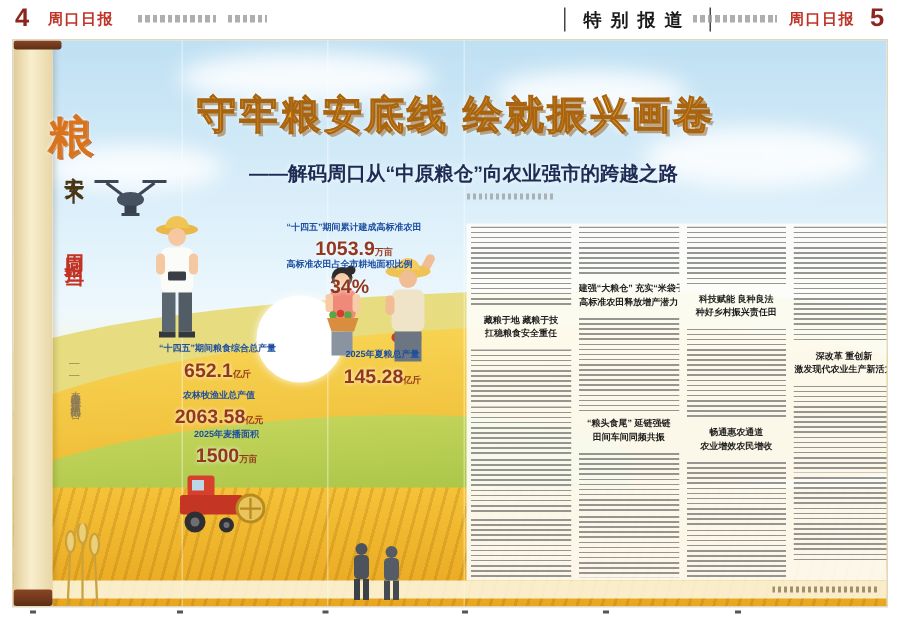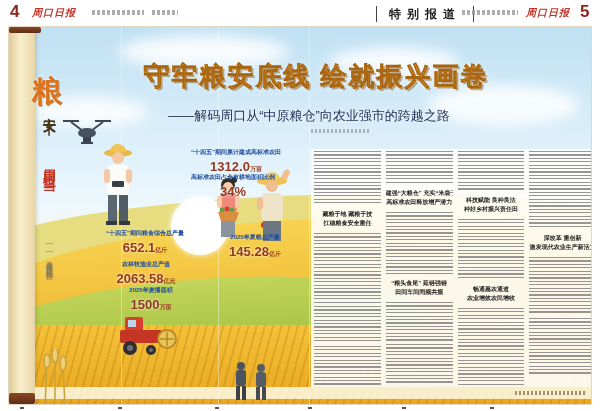--- a/index.html
+++ b/index.html
@@ -2,21 +2,21 @@
 <html><head>
 <meta charset="utf-8">
 <style>
   * { margin:0; padding:0; box-sizing:border-box; }
   body { font-family:"Liberation Sans", sans-serif; background:#fff; }
   .page { position:relative; width:600px; height:411px; background:#fff; overflow:hidden; }
   .abs { position:absolute; }
 
   
   .pageno { font-size:17px; font-weight:bold; color:#8e241e; }
-  .masthead { font-family:"Liberation Serif", serif; font-weight:bold; font-style:italic;
+  .masthead { font-family:"Liberation Serif", serif; font-weight:bold; 
               color:#bf3429; font-size:10px; letter-spacing:1px; white-space:nowrap;text-align:right; }
   .slug { height:5px; background:repeating-linear-gradient(90deg,#9a9a9a 0 3px,transparent 3px 5px); opacity:.8; }
   .section-title { font-size:12px; font-weight:bold; color:#1a1a1a; letter-spacing:6px;
                    border-left:1px solid #444; border-right:1px solid #444; padding:1px 12px; white-space:nowrap; }
 
   
   .poster { left:8px; top:26px; width:584px; height:379px; overflow:hidden;
             border:1px solid #e0d8c2;
             background:linear-gradient(180deg,#bfe0f3 0%,#d8edf9 26%,#eef8fd 48%,#f7f4e0 58%,#f6e9b8 66%); }
   .cloud { background:#fff; border-radius:50%; filter:blur(7px); opacity:.85; }
@@ -33,21 +33,21 @@
   .banner-char { font-size:30px; font-weight:bold; color:#d9731c;
                  text-shadow:0 0 3px rgba(255,255,255,.9),1px 1px 0 #a64e12; }
   .banner-1 { font-size:13px; font-weight:bold; color:#4a3514; letter-spacing:3px; }
   .banner-2 { font-size:13px; font-weight:bold; color:#c23324; letter-spacing:3px; }
   .banner-tag { font-size:7px; color:#8d7b57; letter-spacing:1px; }
 
   .main-title { font-size:26px; font-weight:bold; white-space:nowrap; text-align:center;
                 color:#eaa72b; letter-spacing:2px;
                 -webkit-text-stroke:.6px #a86410;
                 text-shadow:2px 2px 0 rgba(130,75,8,.45), 0 0 6px rgba(255,255,255,.85); }
-  .sub-title { font-size:13px; font-weight:normal; color:#1d2c55; text-align:center; white-space:nowrap;
+  .sub-title { font-size:13px; font-weight:bold; color:#1d2c55; text-align:center; white-space:nowrap;
                text-shadow:0 0 4px rgba(255,255,255,.9); }
   .byline { height:4px; background:repeating-linear-gradient(90deg,#8a8a8a 0 2px,transparent 2px 4px); opacity:.6; }
 
   .stat { text-align:center; }
   .stat .lbl { font-size:6px; color:#1e4fa0; font-weight:bold; white-space:nowrap; line-height:1.3; }
   .stat .val { font-size:13px; font-weight:bold; color:#93381f; line-height:1.15;
                text-shadow:0 0 3px rgba(255,255,255,.9); }
   .stat .unit { font-size:6px; font-weight:bold; color:#93381f; }
 
   .white-disc { background:#fff; border-radius:50%; box-shadow:0 0 6px rgba(255,255,255,.9); }
@@ -175,21 +175,21 @@
       <line x1="43" y1="24" x2="57" y2="24" stroke="#b98a1f" stroke-width="1.5"></line>
       <line x1="50" y1="17" x2="50" y2="31" stroke="#b98a1f" stroke-width="1.5"></line>
       <circle cx="13" cy="33" r="7" fill="#2f2f33"></circle>
         <circle cx="13" cy="33" r="3" fill="#6e6e74"></circle>
       <circle cx="34" cy="35" r="5" fill="#2f2f33"></circle>
         <circle cx="34" cy="35" r="2" fill="#6e6e74"></circle>
     </svg>
 
     <div class="abs stat" style="left:152px;top:122px;width:150px;">
       <div class="lbl">“十四五”期间累计建成高标准农田</div>
-      <div><span class="val">1312.0</span><span class="unit">万亩</span></div>
+      <div><span class="val">1053.9</span><span class="unit">万亩</span></div>
     </div>
     <div class="abs stat" style="left:160px;top:147px;width:128px;">
       <div class="lbl">高标准农田占全市耕地面积比例</div>
       <div><span class="val">34%</span><span class="unit"></span></div>
     </div>
     <div class="abs stat" style="left:80px;top:203px;width:112px;">
       <div class="lbl">“十四五”期间粮食综合总产量</div>
       <div><span class="val">652.1</span><span class="unit">亿斤</span></div>
     </div>
     <div class="abs stat" style="left:76px;top:234px;width:122px;">
@@ -198,21 +198,21 @@
     </div>
     <div class="abs stat" style="left:86px;top:260px;width:112px;">
       <div class="lbl">2025年麦播面积</div>
       <div><span class="val">1500</span><span class="unit">万亩</span></div>
     </div>
     <div class="abs stat" style="left:190px;top:207px;width:112px;">
       <div class="lbl">2025年夏粮总产量</div>
       <div><span class="val">145.28</span><span class="unit">亿斤</span></div>
     </div>
 
-    <div class="abs main-title" style="left:112px;top:32px;width:390px;">守牢粮安底线 绘就振兴画卷</div>
+    <div class="abs main-title" style="left:100px;top:32px;width:390px;">守牢粮安底线 绘就振兴画卷</div>
     <div class="abs sub-title" style="left:110px;top:80px;width:380px;">——解码周口从“中原粮仓”向农业强市的跨越之路</div>
     <div class="abs byline" style="left:302px;top:102px;width:58px;"></div>
 
     <div class="abs articles" style="left:302px;top:122px;width:288px;height:238px;">
       <div class="col">
         <div class="gk" style="height:56px;"></div>
         <div class="subhead"><span>藏粮于地 藏粮于技</span><br><span>扛稳粮食安全重任</span></div>
         <div class="gk" style="height:36px;"></div>
         <div class="gk" style="height:34px;"></div>
         <div class="gk" style="height:38px;"></div>

